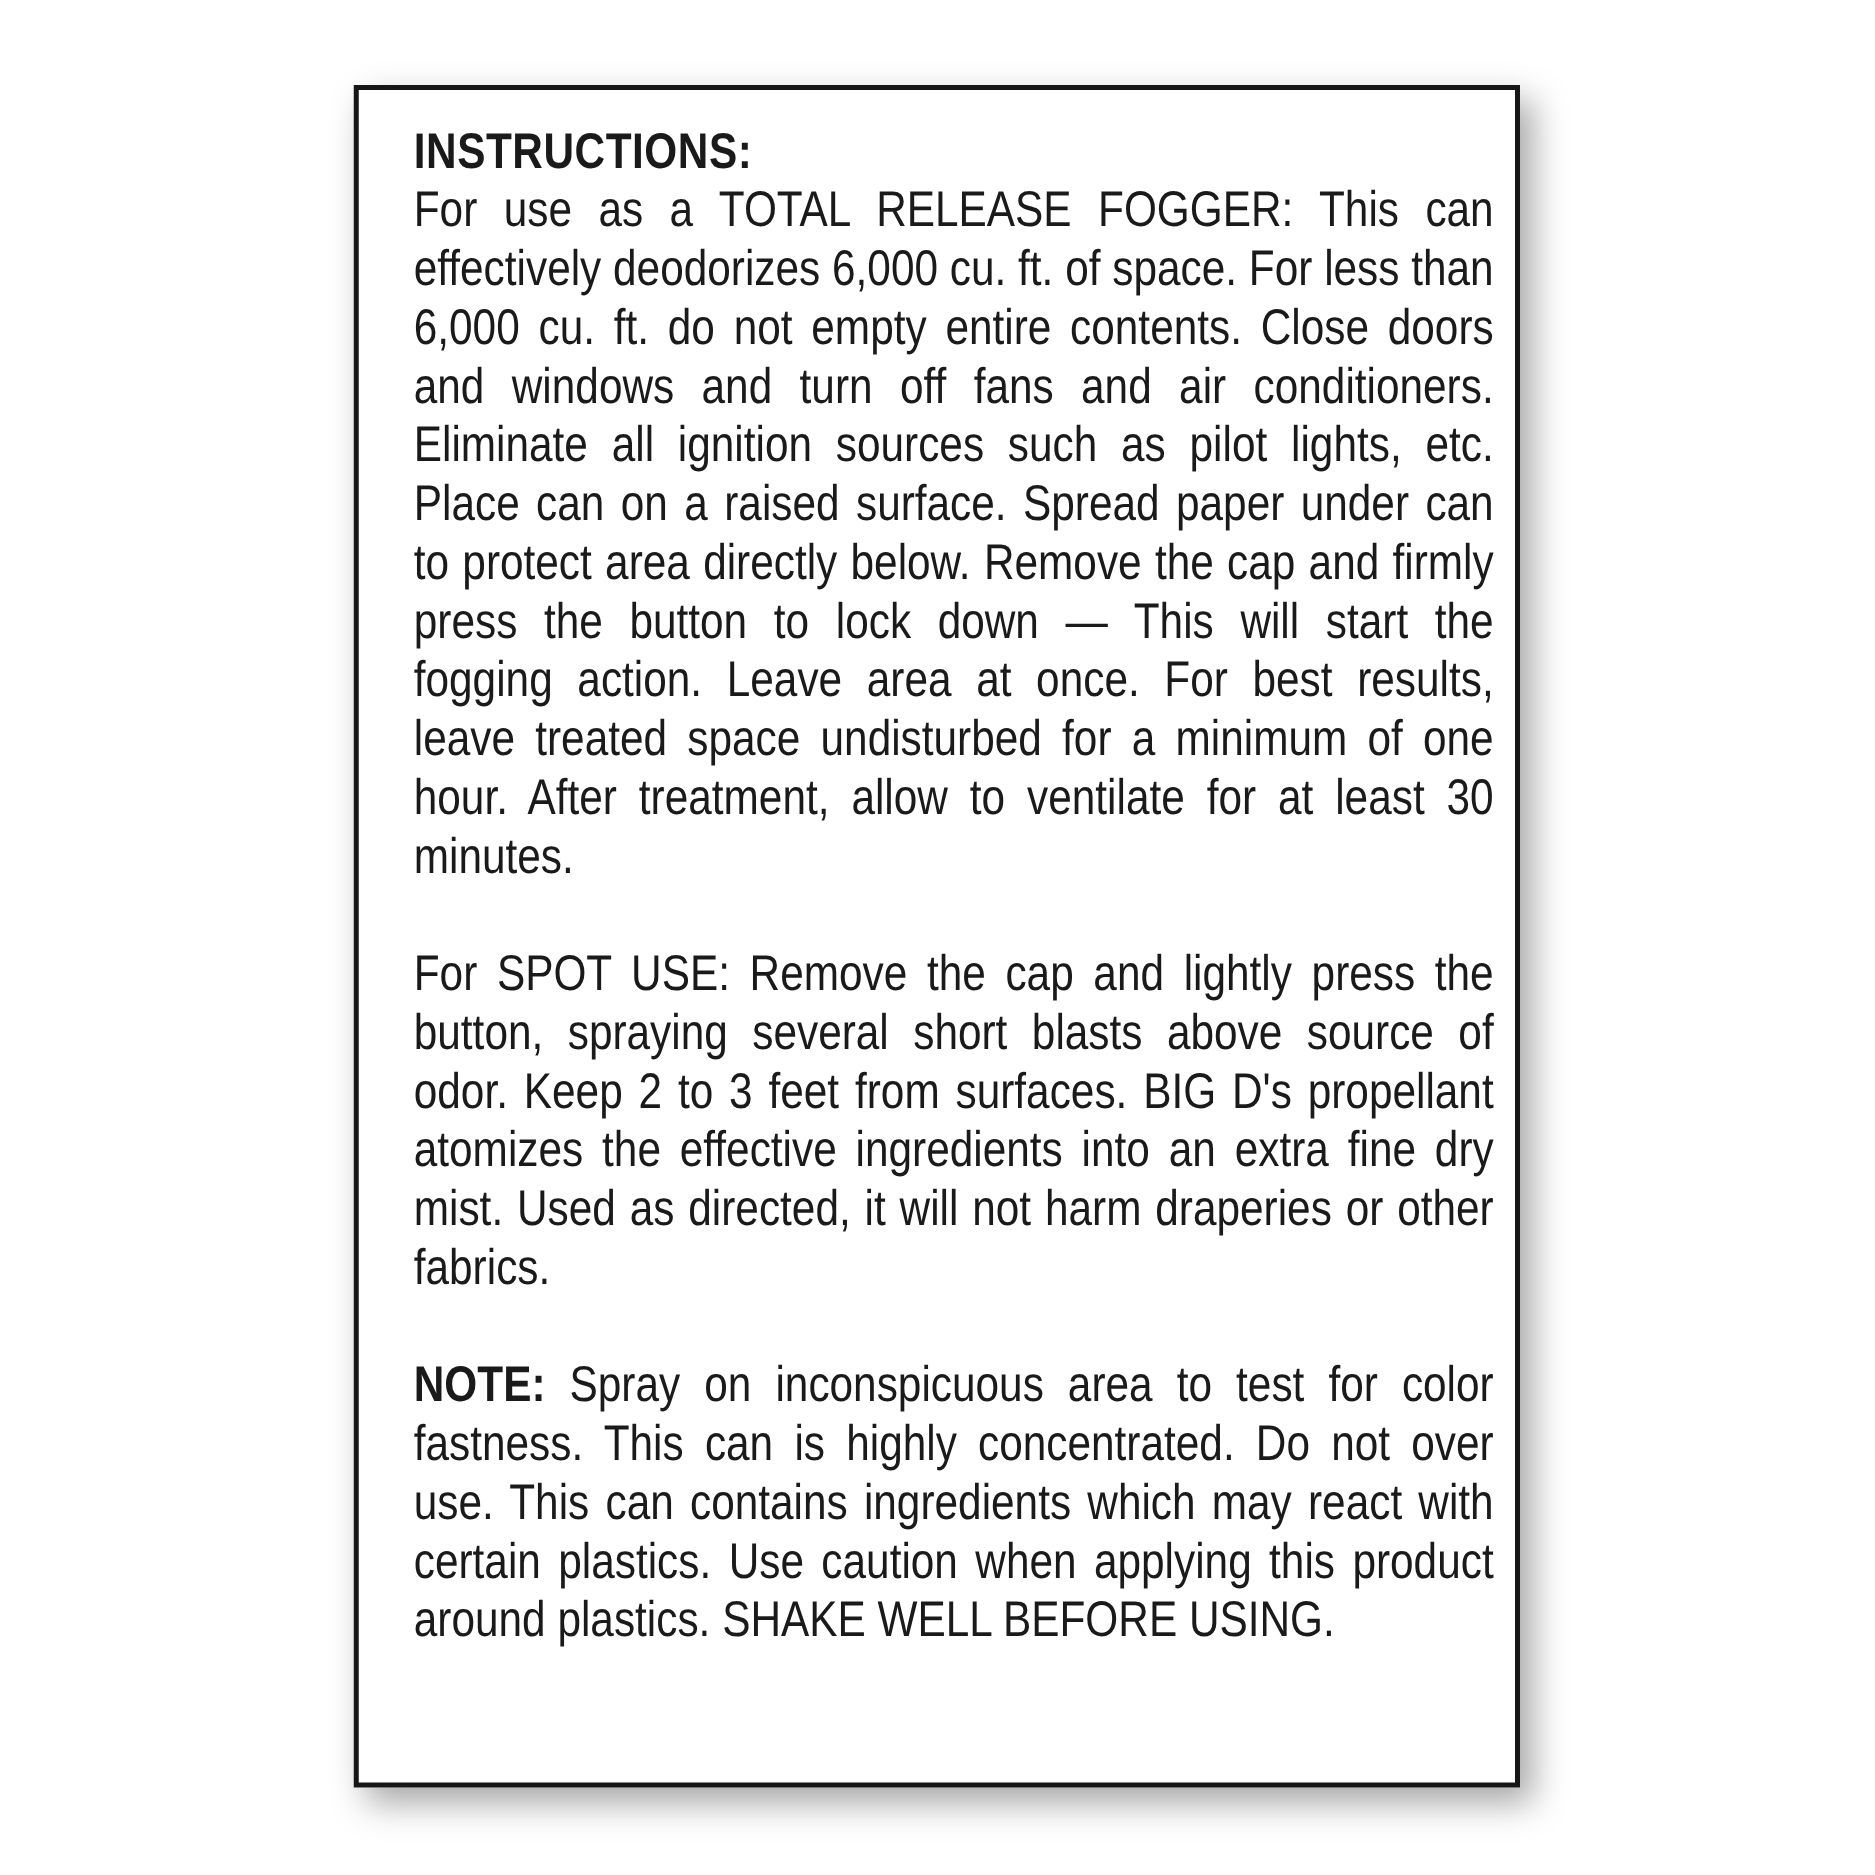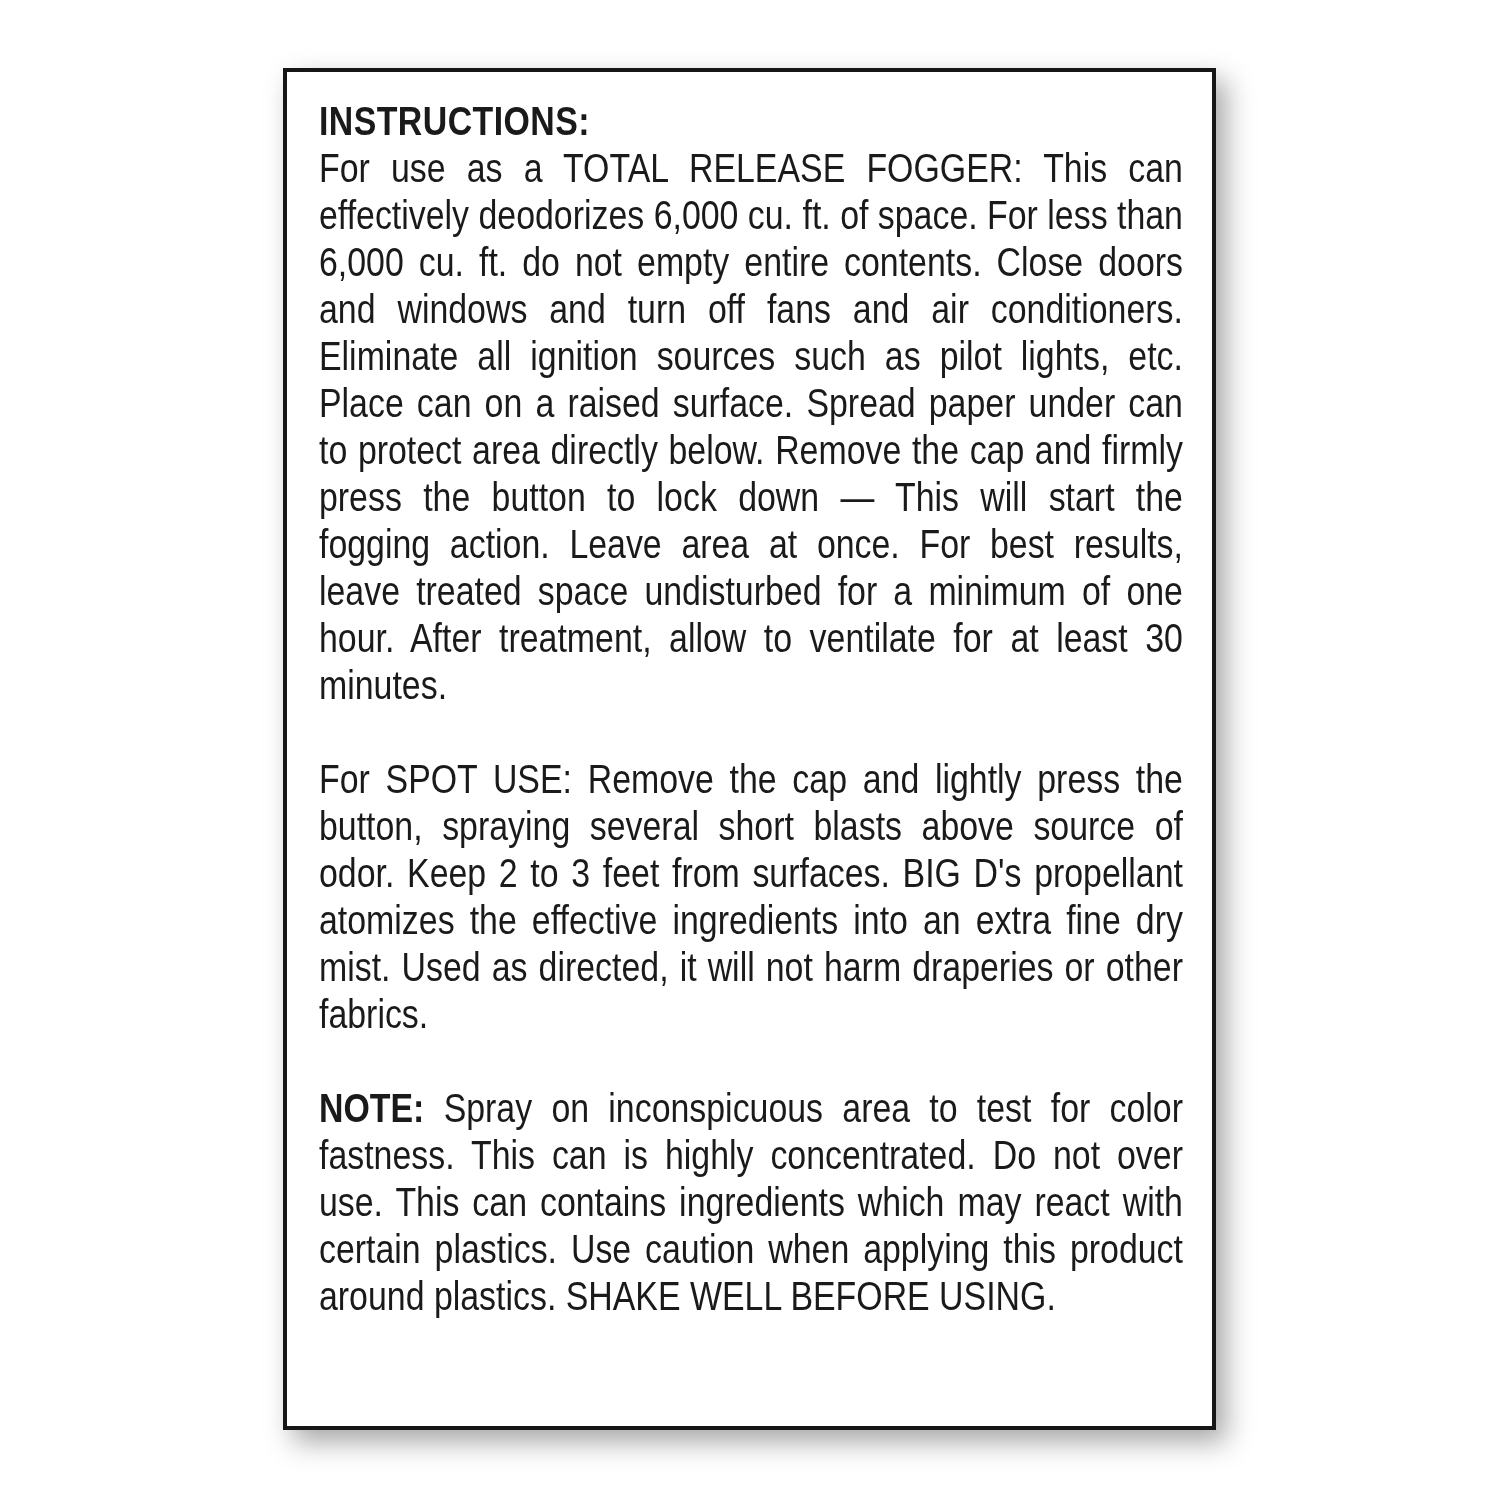--- a/index.html
+++ b/index.html
@@ -18,21 +18,21 @@
   .instructions-box {
     position: absolute;
     left: 283px;
     top: 68px;
     width: 933px;
     height: 1362px;
     box-sizing: border-box;
     background: #ffffff;
     border: 4px solid #161616;
     box-shadow: 10px 12px 26px rgba(0, 0, 0, 0.35);
-    padding: 26px 0 0 32px;
+    padding: 26px 0 0 44px;
     overflow: hidden;
   }
   
   .text-wrap {
     width: 1020px;
     transform: scaleX(0.847);
     transform-origin: 0 0;
     color: #1a1a1a;
     font-size: 40px;
     line-height: 47px;

